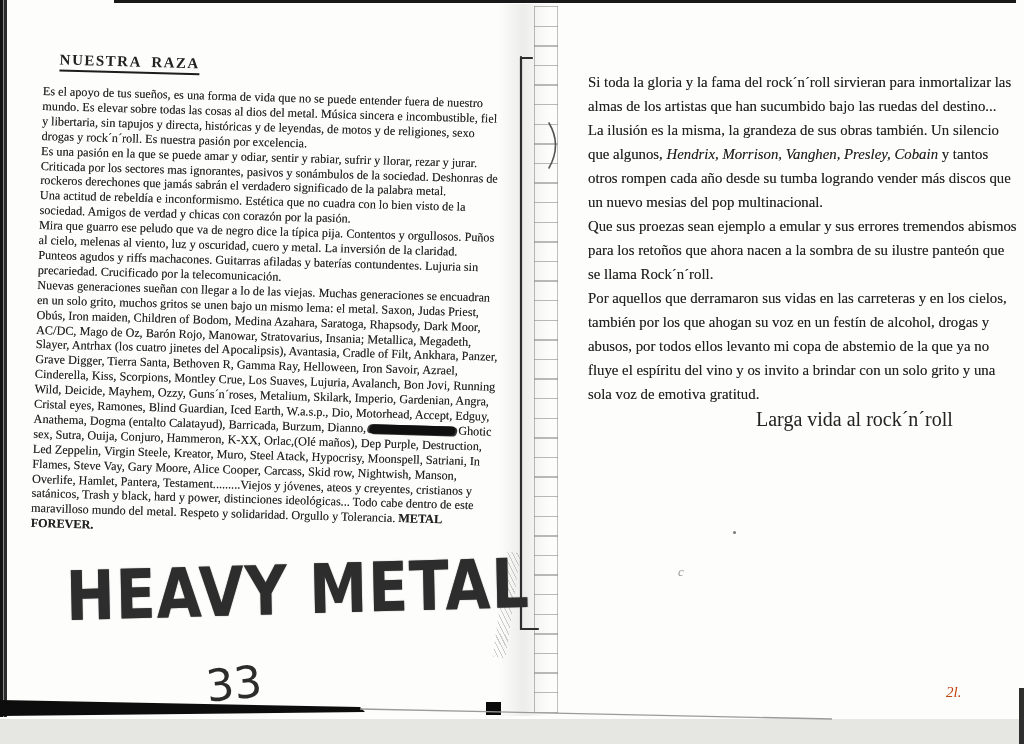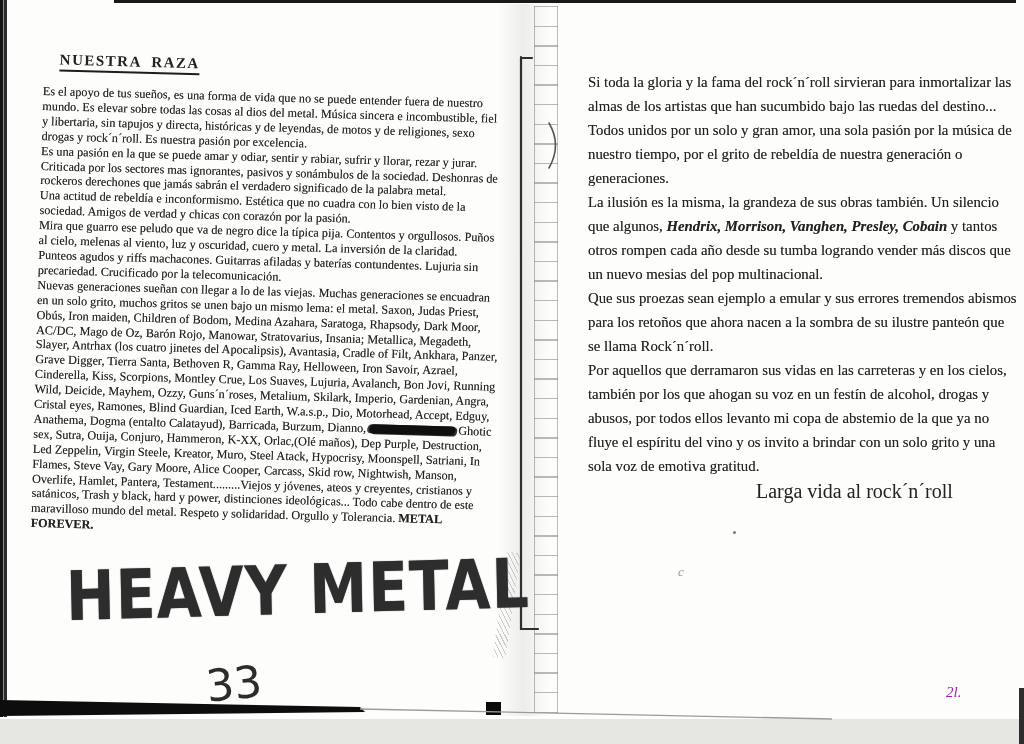--- a/index.html
+++ b/index.html
@@ -26,39 +26,39 @@
   
   .pencil-hatch{position:absolute;left:500px;top:552px;width:13px;height:106px;opacity:.55;
     transform:rotate(8deg);
     background:repeating-linear-gradient(55deg,rgba(110,110,108,.6) 0 1px,rgba(0,0,0,0) 1px 4px);}
   
   .left-rot{position:absolute;left:44px;top:50px;width:462px;transform:rotate(1.6deg);transform-origin:0 0;}
   .left-title{display:inline-block;margin:0 0 13px 16px;font-size:15px;font-weight:bold;
     letter-spacing:1.5px;word-spacing:5px;border-bottom:2px solid #1d1d1d;padding-bottom:1px;}
   .left-body{font-size:12.2px;line-height:14.9px;text-shadow:0 0 .5px rgba(40,40,40,.55);}
   .left-body p{margin:0;}
-  .it{font-style:italic;font-weight:bold;}
+  .it{font-style:italic;}
   .bd{font-weight:bold;}
   .redacted{display:inline-block;width:86px;height:9px;background:#101010;border-radius:4px;
     transform:skewX(-12deg) translateY(1px);box-shadow:2px 1px 0 rgba(16,16,16,.85),-2px 0 0 rgba(16,16,16,.8);}
   
   .heavy-metal{position:absolute;left:66px;top:564px;font-family:"DejaVu Sans",sans-serif;
     font-weight:bold;font-size:56px;letter-spacing:1px;color:#2d2d2d;white-space:nowrap;
     transform:scale(1.04,1.22) rotate(-1.4deg);transform-origin:0 50%;text-shadow:0 0 1px rgba(45,45,45,.7);}
   .page-num{position:absolute;left:206px;top:658px;font-family:"DejaVu Sans",sans-serif;
     font-size:44px;color:#2c2c2c;transform:rotate(-6deg);}
   
   .right-content{position:absolute;left:588px;top:70px;width:430px;}
   .right-title{margin:0 0 16px 0;font-size:19.5px;font-weight:bold;letter-spacing:.2px;}
   .right-body{font-size:14.8px;line-height:24px;text-shadow:0 0 .4px rgba(40,40,40,.5);}
   .right-body p{margin:0;}
   .closing{margin:2px 0 0 168px;font-size:20px;}
   .ink-dot{position:absolute;left:733px;top:531px;width:3px;height:3px;border-radius:50%;background:#777;}
   .margin-c{position:absolute;left:678px;top:564px;font-style:italic;font-size:13px;color:#9a9a98;}
-  .corner-mark{position:absolute;left:946px;top:684px;font-style:italic;font-size:15px;color:#a21caf;}
+  .corner-mark{position:absolute;left:946px;top:684px;font-style:italic;font-size:15px;color:#c2410c;}
   svg{position:absolute;}
 </style>
 </head>
 <body>
 
 <div class="scan">
 
   <div class="bg-strip"></div>
   <div class="left-edge"></div>
   <div class="top-edge"></div>
@@ -94,21 +94,20 @@
         </div>
     </div>
     <div class="heavy-metal">HEAVY METAL</div>
     <div class="page-num">33</div>
   </div>
 
   <div>
     <div class="right-content">
       <div class="right-body" id="right-body">
           <p><span>Si toda la gloria y la fama del rock´n´roll sirvieran para inmortalizar las almas de los artistas que han sucumbido bajo las ruedas del destino...</span></p>
-          <p><span>Todos unidos por un solo y gran amor, una sola pasión por la música de nuestro tiempo, por el grito de rebeldía de nuestra generación o generaciones.</span></p>
           <p><span>La ilusión es la misma, la grandeza de sus obras también. Un silencio que algunos, </span><span class="it">Hendrix, Morrison, Vanghen, Presley, Cobain</span><span> y tantos otros rompen cada año desde su tumba logrando vender más discos que un nuevo mesias del pop multinacional.</span></p>
           <p><span>Que sus proezas sean ejemplo a emular y sus errores tremendos abismos para los retoños que ahora nacen a la sombra de su ilustre panteón que se llama Rock´n´roll.</span></p>
           <p><span>Por aquellos que derramaron sus vidas en las carreteras y en los cielos, también por los que ahogan su voz en un festín de alcohol, drogas y abusos, por todos ellos levanto mi copa de abstemio de la que ya no fluye el espíritu del vino y os invito a brindar con un solo grito y una sola voz de emotiva gratitud.</span></p>
         </div>
       <div class="closing">Larga vida al rock´n´roll</div>
     </div>
     <div class="ink-dot"></div>
     <div class="margin-c">c</div>
     <div class="corner-mark">2l.</div>
   </div>

